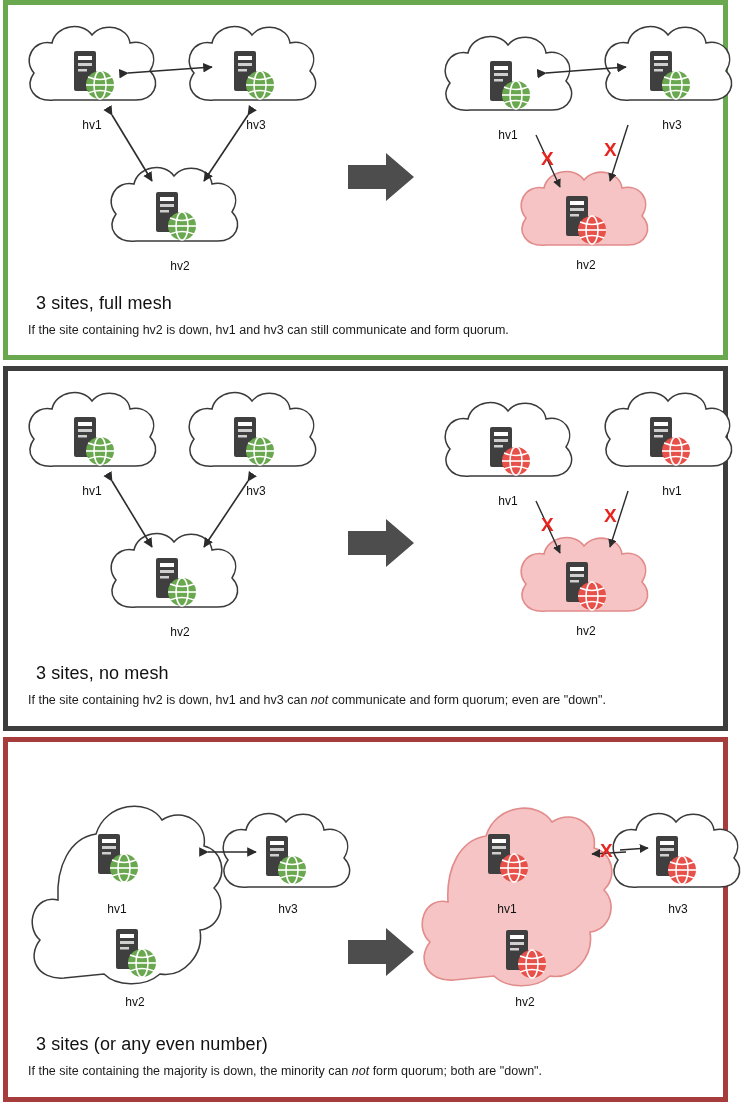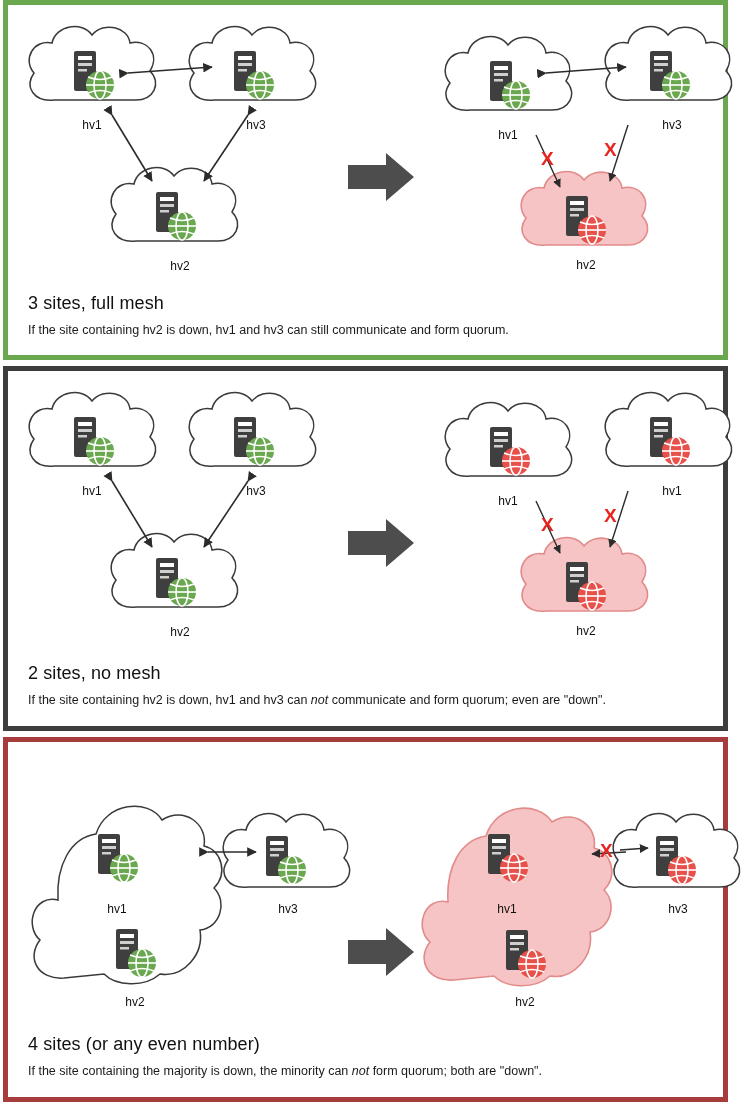--- a/index.html
+++ b/index.html
@@ -42,21 +42,21 @@
 
   .caption-block {
     position: absolute;
     left: 20px;
     right: 12px;
   }
   .caption-title {
     font-size: 18px;
     font-weight: normal;
     color: #111111;
-    margin: 0 0 8px 0;
+    margin: 0 0 8px 8px;
     letter-spacing: 0.1px;
   }
   .caption-text {
     font-size: 12.5px;
     color: #1a1a1a;
     margin: 0;
     line-height: 1.35;
   }
   .caption-text i { font-style: italic; font-weight: normal; }
 
@@ -378,21 +378,21 @@
           <path d="M22,44 Q34,39 46,44" fill="none" stroke="#ffffff" stroke-width="1.4"></path>
         </svg>
       </div>
       <div class="node-label" style="left:548px;top:253px;">hv2</div>
 
       <div class="xmark" style="left:533px;top:143px;">X</div>
       <div class="xmark" style="left:596px;top:134px;">X</div>
     </div>
 
     <div class="caption-block" style="top:292px;">
-      <div class="caption-title">2 sites, no mesh</div>
+      <div class="caption-title">3 sites, no mesh</div>
       <div class="caption-text"><span>If the site containing hv2 is down, hv1 and hv3 can </span><i>not</i><span> communicate and form quorum; even are "down".</span></div>
     </div>
   </div>
 
   <div class="panel red">
     <div class="diagram">
       <svg width="735" height="290" viewBox="0 0 735 290">
 
         <g>
           <path d="M56,236 C30,238 18,216 32,198 C16,184 26,152 50,158 C48,124 62,96 88,92
@@ -513,18 +513,18 @@
           <path d="M22,28 Q34,33 46,28" fill="none" stroke="#ffffff" stroke-width="1.4"></path>
           <path d="M22,44 Q34,39 46,44" fill="none" stroke="#ffffff" stroke-width="1.4"></path>
         </svg>
       </div>
       <div class="node-label" style="left:640px;top:160px;">hv3</div>
 
       <div class="xmark" style="left:592px;top:98px;">X</div>
     </div>
 
     <div class="caption-block" style="top:292px;">
-      <div class="caption-title">4 sites (or any even number)</div>
+      <div class="caption-title">3 sites (or any even number)</div>
       <div class="caption-text"><span>If the site containing the majority is down, the minority can </span><i>not</i><span> form quorum; both are "down".</span></div>
     </div>
   </div>
 
 </div>
 
 </body></html>

